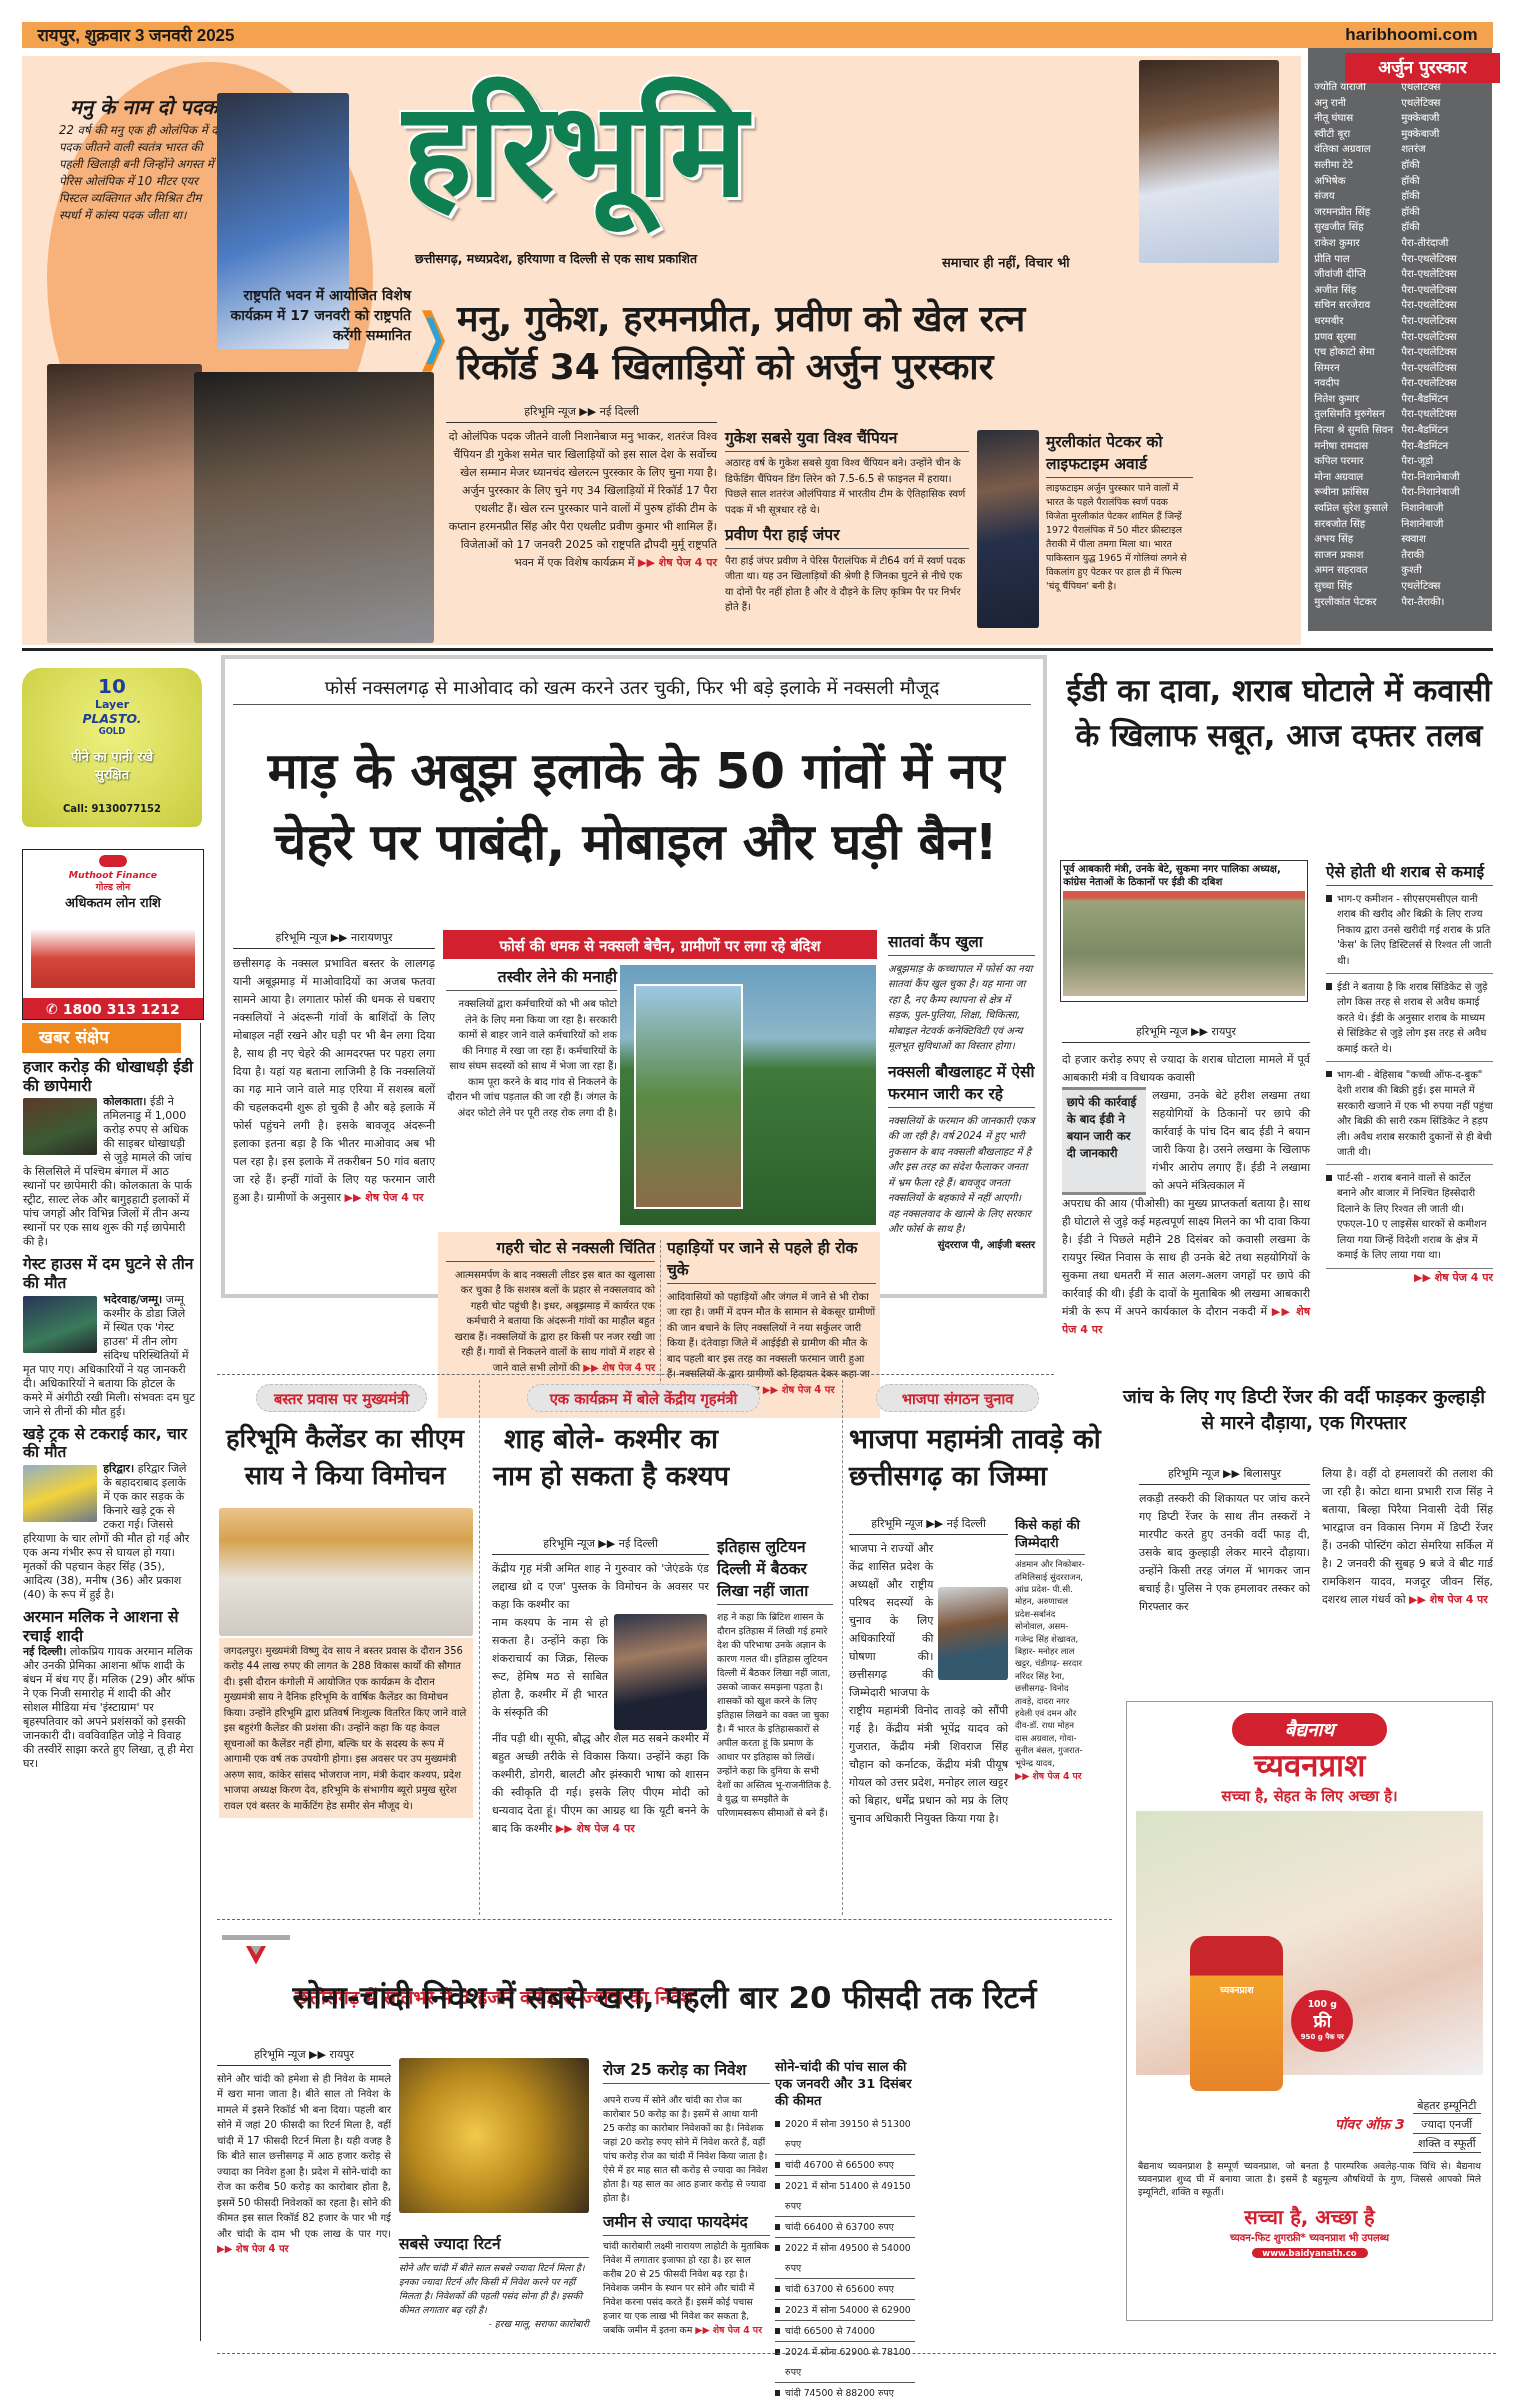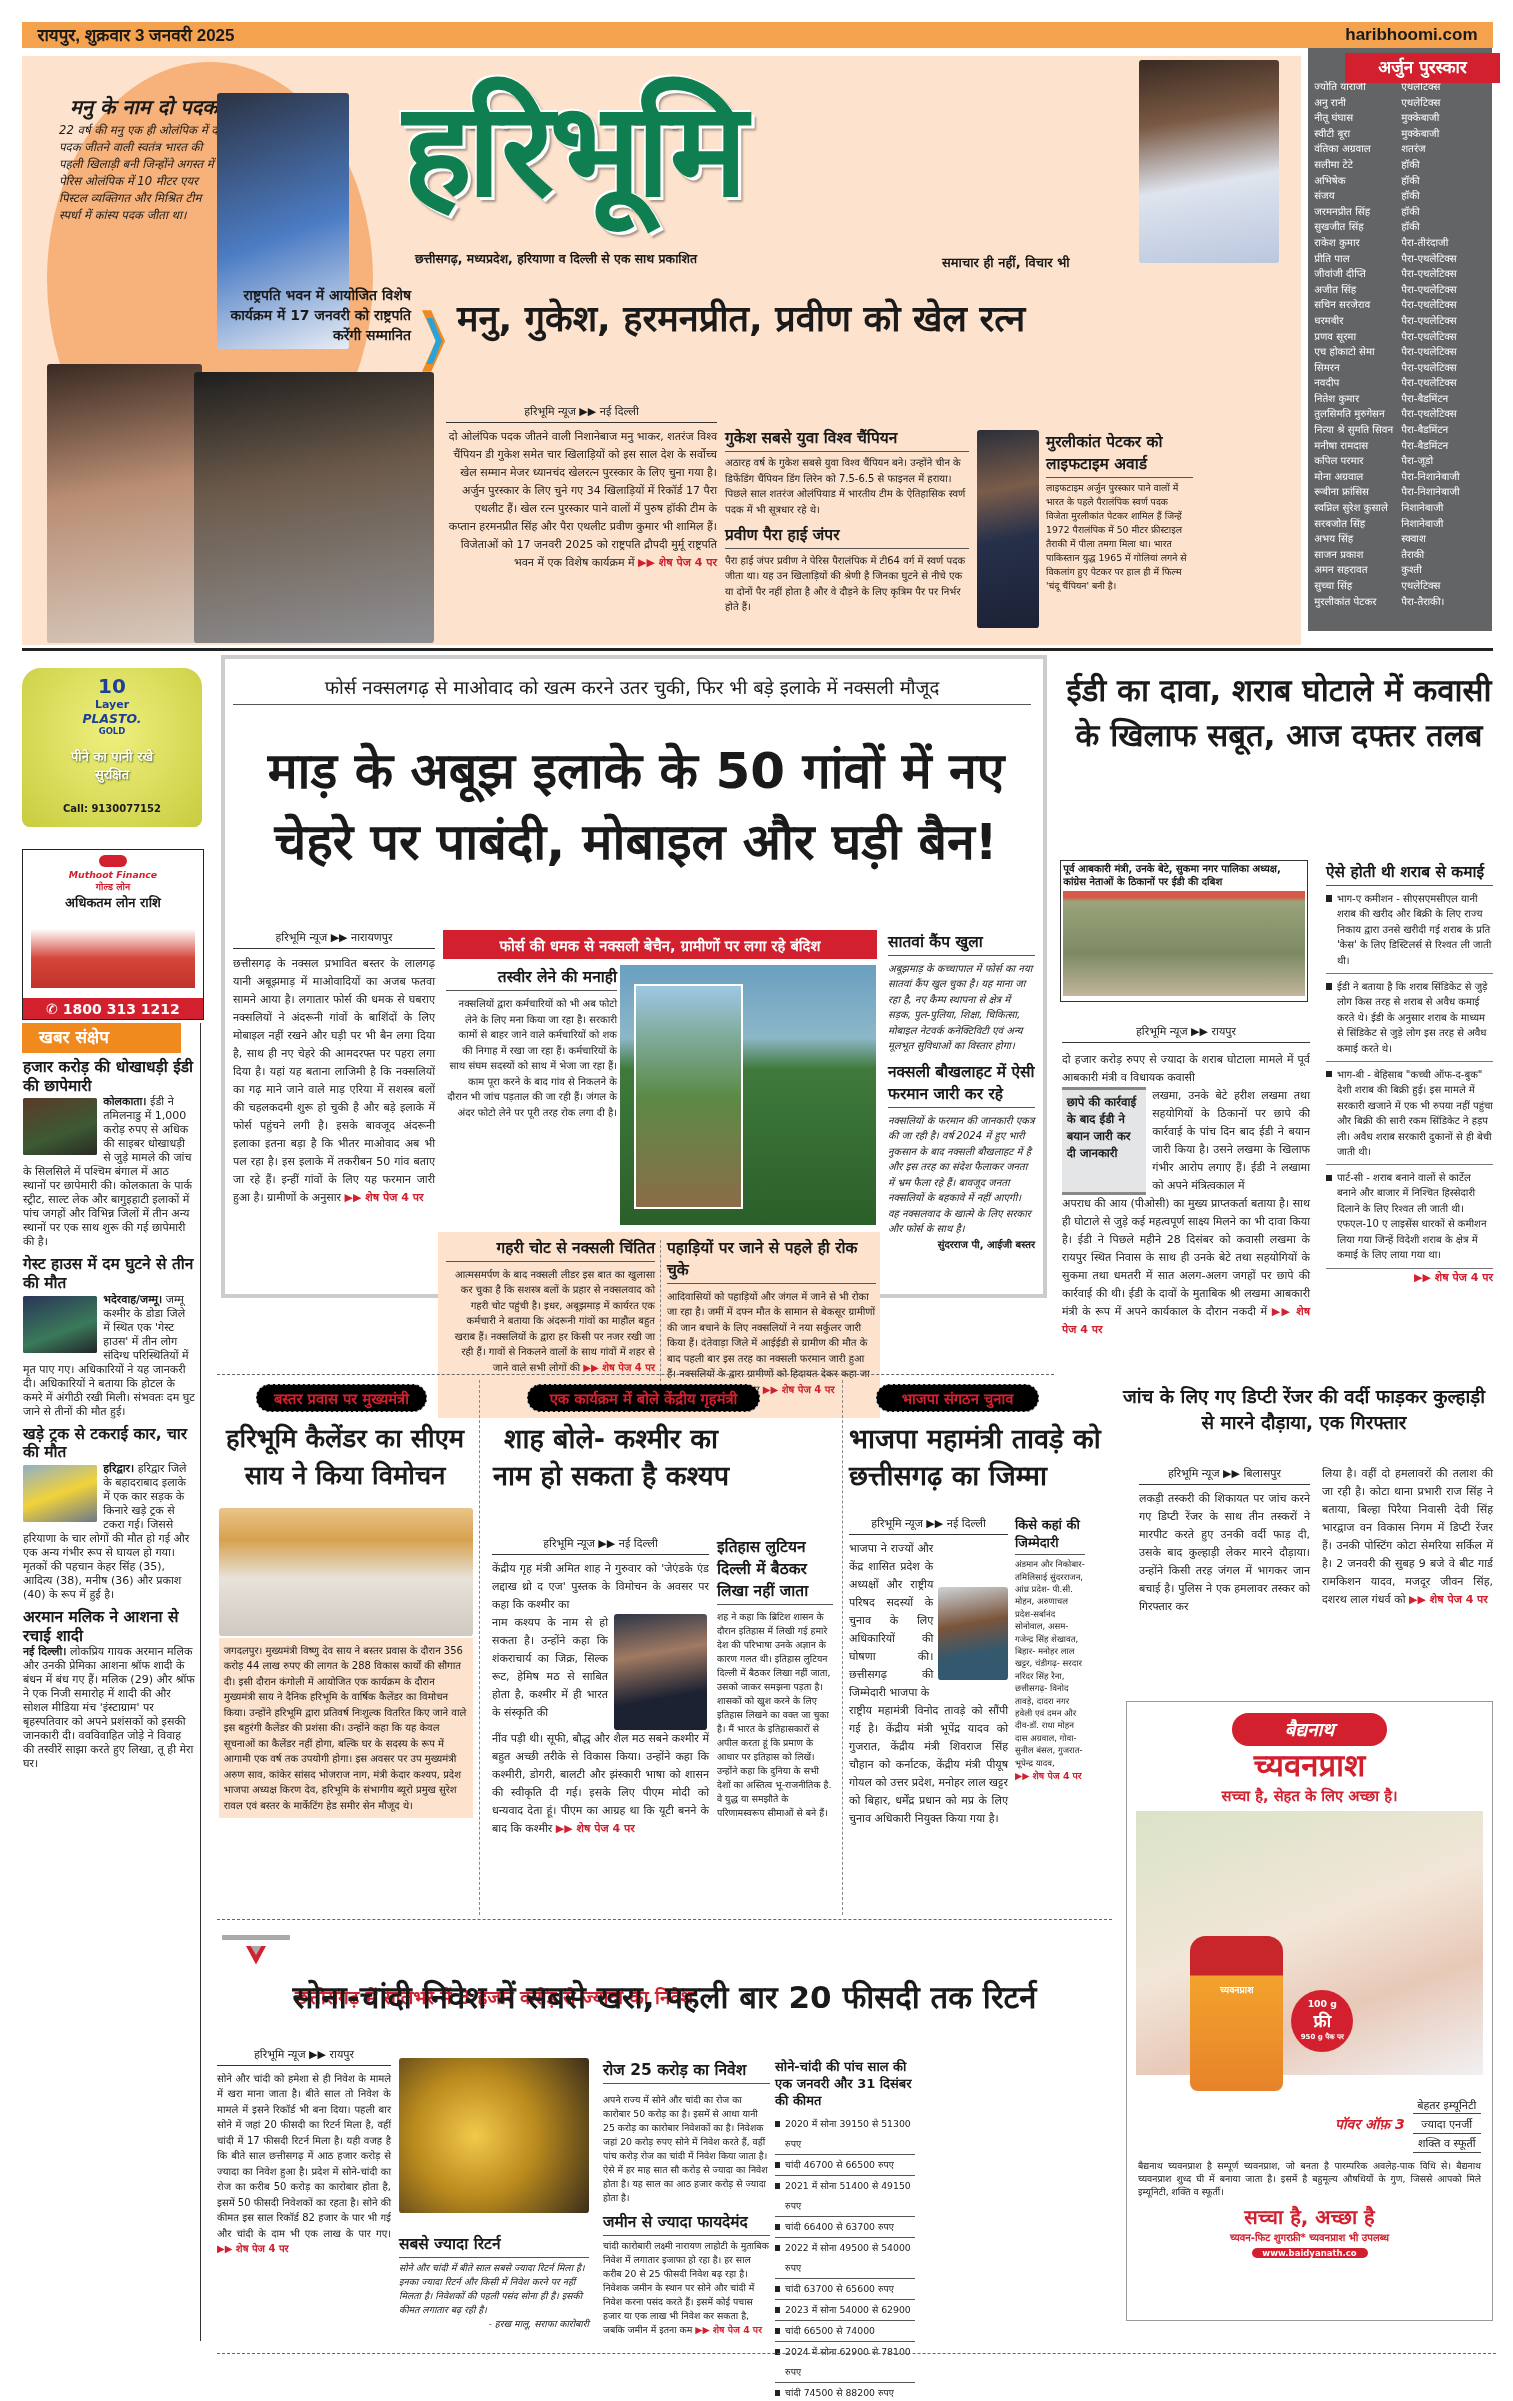--- a/index.html
+++ b/index.html
@@ -35,21 +35,21 @@
 .peach{background:#fde3cd}
 .forest{background:linear-gradient(180deg,#6a9fc0 0%,#8db7c9 28%,#3f7a3b 40%,#2b5f2a 100%)}
 .ad-tank{left:22px;top:668px;width:180px;height:159px;background:radial-gradient(ellipse at 50% 40%,#eef07e,#c8cc3e);border-radius:18.6px 18.6px 7.8px 7.8px;text-align:center}
 .ad-muthoot{left:22px;top:849px;width:182px;height:171px;border:0.8px solid #222;background:#fff;text-align:center}
 .khabar-head{left:22px;top:1023px;width:159px;height:29.5px;background:#f08a1f;color:#fff;font-size:17px;font-weight:bold;line-height:29.5px;padding-left:17px}
 .brief-h{font-size:15.5px;font-weight:bold;line-height:18.6px}
 .brief-t{font-size:11px;line-height:14px}
 .thumb{width:74px;height:57px;float:left;margin:3.1px 6.2px 1.6px 0;border-radius:1.6px}
 .dash{border-top:1.6px dashed #666}
 .vdash{border-left:0.8px dashed #888}
-.label-pill{border:1.6px dashed #bbb;border-radius:18.6px;color:#d3202f;font-weight:bold;font-size:14.7px;text-align:center;padding:3.1px 7.8px;background:#000000}
+.label-pill{border:1.6px dashed #bbb;border-radius:18.6px;color:#d3202f;font-weight:bold;font-size:14.7px;text-align:center;padding:3.1px 7.8px;background:#e5e5e5}
 .sec-hl{font-size:29.5px;font-weight:bold;line-height:37px;text-align:center}
 .ad-baid{left:1126px;top:1701px;width:367px;height:620px;border:0.8px solid #999;background:#fff}
 </style>
 </head>
 <body>
 
 <div class="abs topbar">
   <span>रायपुर, शुक्रवार 3 जनवरी 2025</span>
   <span>haribhoomi.com</span>
 </div>
@@ -209,20 +209,21 @@
 </div>
 <div class="abs arjun-head">अर्जुन पुरस्कार</div>
 
 <div class="abs side-lead">राष्ट्रपति भवन में आयोजित विशेष कार्यक्रम में 17 जनवरी को राष्ट्रपति करेंगी सम्मानित</div>
 <svg class="abs chev" viewBox="0 0 30 80">
     <polygon points="0,0 12,0 30,40 12,80 0,80 18,40" fill="#f08a1f"></polygon>
     <polygon points="6,10 14,10 26,40 14,70 6,70 18,40" fill="#29a3dd"></polygon>
   </svg>
 <div class="abs main-hl">
   <div>मनु, गुकेश, हरमनप्रीत, प्रवीण को खेल रत्न</div>
+  <div>रिकॉर्ड 34 खिलाड़ियों को अर्जुन पुरस्कार</div>
 </div>
 <div class="abs" style="left:446px;top:403px;width:271px">
   <div class="byline">हरिभूमि न्यूज ▶▶ नई दिल्ली</div>
   <div class="body14" style="margin-top:4.7px;text-align:right;font-size:11px"><span>दो ओलंपिक पदक जीतने वाली निशानेबाज मनु भाकर, शतरंज विश्व चैंपियन डी गुकेश समेत चार खिलाड़ियों को इस साल देश के सर्वोच्च खेल सम्मान मेजर ध्यानचंद खेलरत्न पुरस्कार के लिए चुना गया है। अर्जुन पुरस्कार के लिए चुने गए 34 खिलाड़ियों में रिकॉर्ड 17 पैरा एथलीट हैं। खेल रत्न पुरस्कार पाने वालों में पुरुष हॉकी टीम के कप्तान हरमनप्रीत सिंह और पैरा एथलीट प्रवीण कुमार भी शामिल हैं। विजेताओं को 17 जनवरी 2025 को राष्ट्रपति द्रौपदी मुर्मू राष्ट्रपति भवन में एक विशेष कार्यक्रम में</span> <span class="more">▶▶ शेष पेज 4 पर</span></div>
 </div>
 <div class="abs" style="left:725px;top:426px;width:244px">
   <div class="h2">गुकेश सबसे युवा विश्व चैंपियन</div>
   <div class="body13" style="margin-top:3.1px">अठारह वर्ष के गुकेश सबसे युवा विश्व चैंपियन बने। उन्होंने चीन के डिफेंडिंग चैंपियन डिंग लिरेन को 7.5-6.5 से फाइनल में हराया। पिछले साल शतरंज ओलंपियाड में भारतीय टीम के ऐतिहासिक स्वर्ण पदक में भी सूत्रधार रहे थे।</div>
   <div class="h2" style="margin-top:6.2px">प्रवीण पैरा हाई जंपर</div>
   <div class="body13" style="margin-top:3.1px">पैरा हाई जंपर प्रवीण ने पेरिस पैरालंपिक में टी64 वर्ग में स्वर्ण पदक जीता था। यह उन खिलाड़ियों की श्रेणी है जिनका घुटने से नीचे एक या दोनों पैर नहीं होता है और वे दौड़ने के लिए कृत्रिम पैर पर निर्भर होते हैं।</div>

